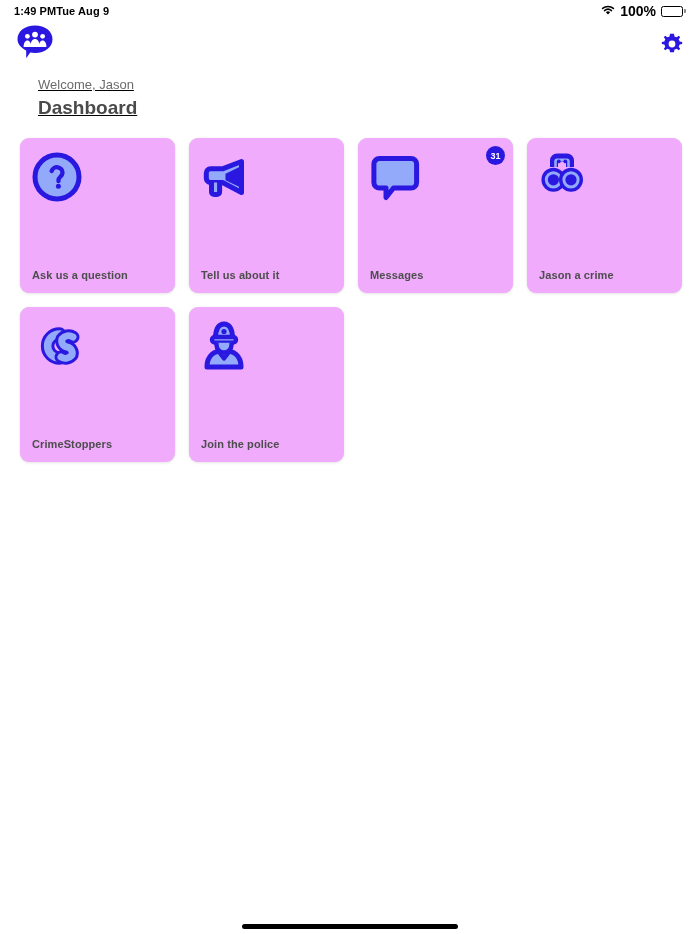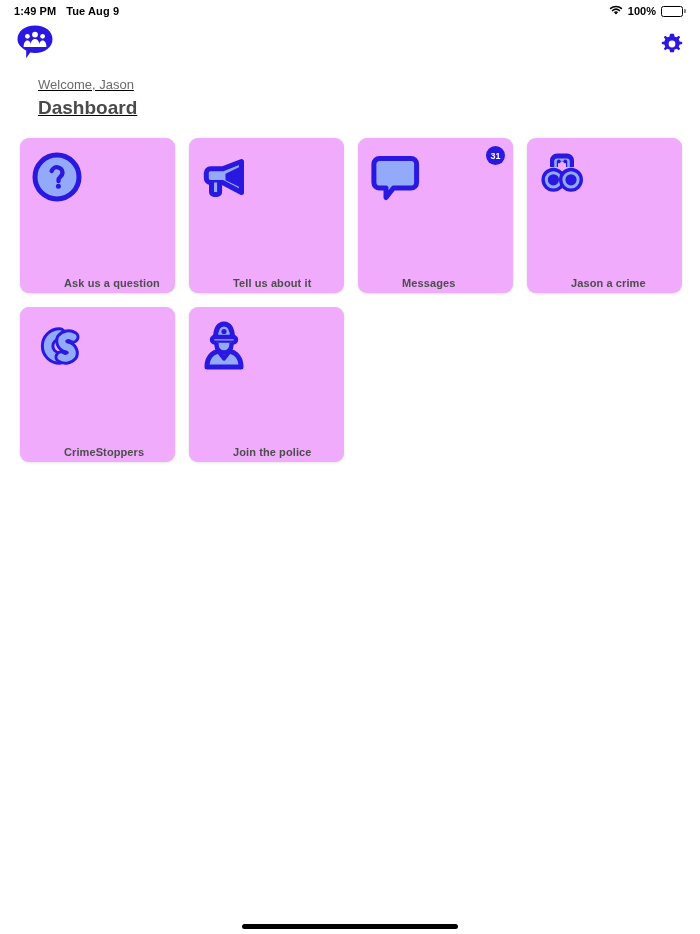--- a/index.html
+++ b/index.html
@@ -21,31 +21,30 @@
     height: 20px;
     display: flex;
     align-items: center;
     justify-content: space-between;
     padding: 2px 14px 0 14px;
     box-sizing: border-box;
   }
   .status-left {
     display: flex;
     align-items: center;
-    gap: 10px;
     font-size: 11px;
     font-weight: bold;
     color: #000000;
     letter-spacing: 0.1px;
   }
   .status-right {
     display: flex;
     align-items: center;
     gap: 5px;
-    font-size: 11px;
+    font-size: 14px;
     font-weight: bold;
     color: #000000;
   }
   .wifi-icon { display: block; }
   .battery {
     display: flex;
     align-items: center;
     gap: 1px;
   }
   .battery-body {
@@ -126,26 +125,25 @@
     position: absolute;
     top: 13px;
     left: 11px;
     width: 56px;
     height: 56px;
   }
   .tile-icon svg { display: block; }
   .tile-label {
     position: absolute;
     left: 12px;
-    bottom: 4px;
+    bottom: 12px;
     font-size: 11px;
     font-weight: bold;
     color: #4d4d4d;
     letter-spacing: 0.1px;
-    margin-left: 32px;
   }
   .tile-badge {
     position: absolute;
     top: 8px;
     right: 8px;
     width: 19px;
     height: 19px;
     border-radius: 50%;
     background: #2a17e0;
     color: #ffffff;

